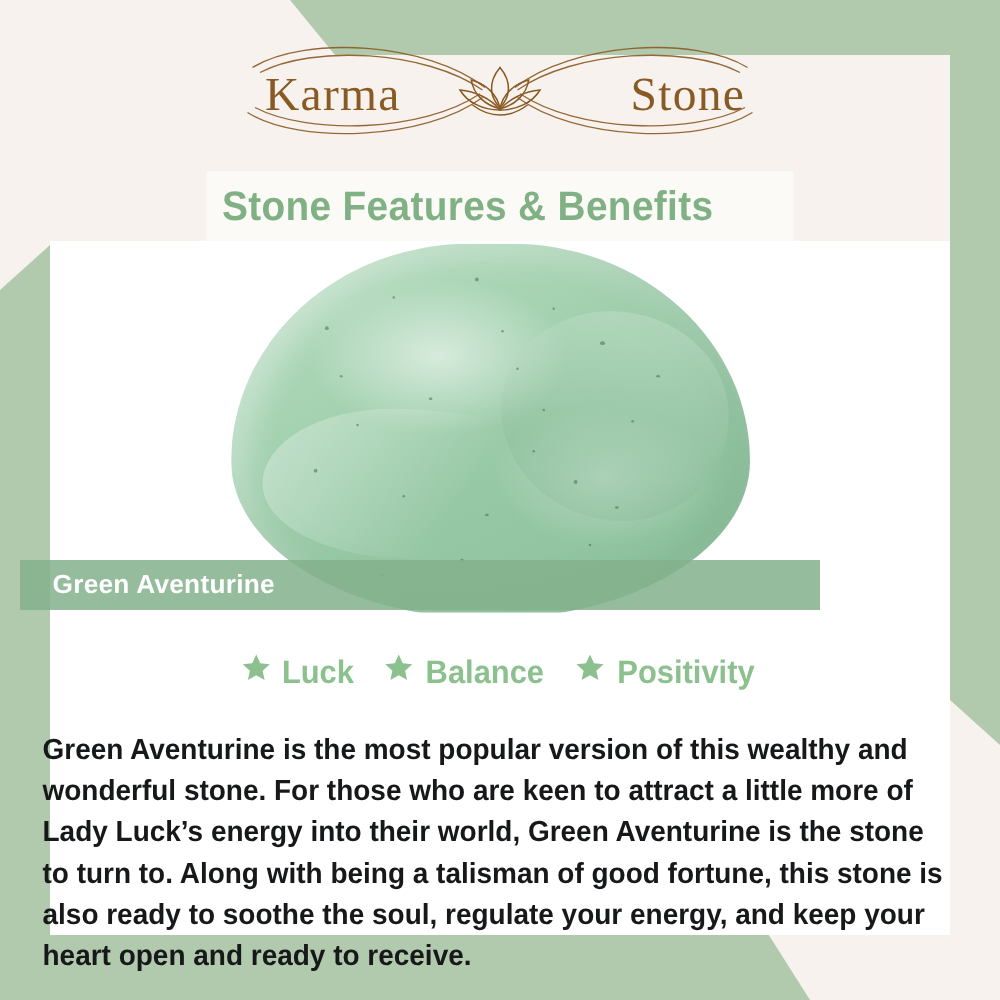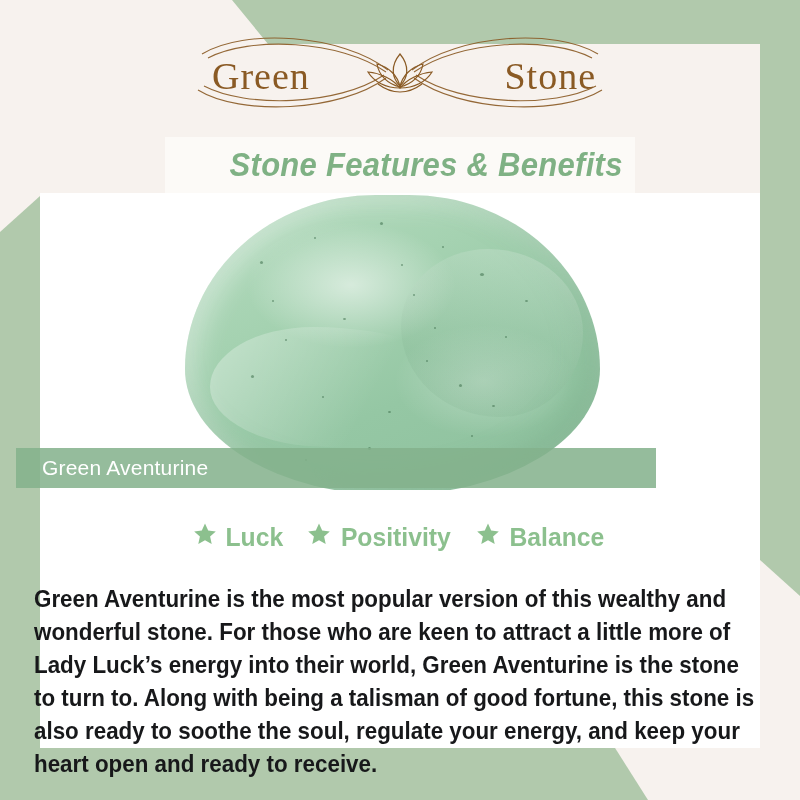--- a/index.html
+++ b/index.html
@@ -88,22 +88,21 @@
   .logo-word.right { right: 24px; }
 
   
   .title-banner {
     position: absolute;
     left: 165px; top: 137px;
     width: 470px; height: 56px;
     background: #fcfaf7;
     display: flex;
     align-items: center;
-    justify-content: flex-end;
-    font-style: italic;
+    justify-content: flex-start;
   }
   .title-text {
     font-family: "Liberation Sans Narrow", "Liberation Sans", sans-serif;
     font-weight: bold;
     font-size: 33px;
     color: #7fb184;
     letter-spacing: 0.3px;
     transform: scaleX(0.94);
     white-space: nowrap;
   }
@@ -164,21 +163,21 @@
     position: absolute;
     left: 16px; top: 448px;
     width: 640px; height: 40px;
     background: rgba(132,177,140,0.86);
     display: flex;
     align-items: center;
   }
   .name-text {
     color: #ffffff;
     font-size: 21px;
-    font-weight: normal;
+    font-weight: bold;
     letter-spacing: 0.2px;
     margin-left: 26px;
     font-family: "Liberation Sans", sans-serif;
   }
 
   
   .benefits {
     position: absolute;
     left: 40px; top: 516px;
     width: 720px; height: 42px;
@@ -243,21 +242,21 @@
         </g>
         <g fill="none" stroke="#8a5a24" stroke-width="1.2">
           <path d="M220 58 C 212 50, 210 38, 220 26 C 230 38, 228 50, 220 58 Z"></path>
           <path d="M220 59 C 208 56, 199 48, 197 36 C 209 39, 218 48, 220 59 Z"></path>
           <path d="M220 59 C 232 56, 241 48, 243 36 C 231 39, 222 48, 220 59 Z"></path>
           <path d="M220 60 C 206 60, 194 54, 188 44 C 200 45, 213 51, 220 60 Z"></path>
           <path d="M220 60 C 234 60, 246 54, 252 44 C 240 45, 227 51, 220 60 Z"></path>
           <path d="M198 56 C 206 62, 213 64, 220 64 C 227 64, 234 62, 242 56"></path>
         </g>
       </svg>
-      <span class="logo-word left">Green</span>
+      <span class="logo-word left">Karma</span>
       <span class="logo-word right">Stone</span>
     </div>
   </div>
 
   <div class="title-banner">
     <span class="title-text">Stone Features &amp; Benefits</span>
   </div>
 
   <div class="stone-area">
     <div class="stone"></div>
@@ -295,25 +294,25 @@
     <span class="benefit">
       <svg class="star" width="24" height="24" viewBox="0 0 24 24">
         <polygon points="12,1.5 15.2,8.6 22.8,9.4 17.1,14.5 18.7,22 12,18.2 5.3,22 6.9,14.5 1.2,9.4 8.8,8.6" fill="#8cc08e"></polygon>
       </svg>
       <span class="benefit-label">Luck</span>
     </span>
     <span class="benefit">
       <svg class="star" width="24" height="24" viewBox="0 0 24 24">
         <polygon points="12,1.5 15.2,8.6 22.8,9.4 17.1,14.5 18.7,22 12,18.2 5.3,22 6.9,14.5 1.2,9.4 8.8,8.6" fill="#8cc08e"></polygon>
       </svg>
-      <span class="benefit-label">Positivity</span>
+      <span class="benefit-label">Balance</span>
     </span>
     <span class="benefit">
       <svg class="star" width="24" height="24" viewBox="0 0 24 24">
         <polygon points="12,1.5 15.2,8.6 22.8,9.4 17.1,14.5 18.7,22 12,18.2 5.3,22 6.9,14.5 1.2,9.4 8.8,8.6" fill="#8cc08e"></polygon>
       </svg>
-      <span class="benefit-label">Balance</span>
+      <span class="benefit-label">Positivity</span>
     </span>
   </div>
 
   <p class="body-copy">Green Aventurine is the most popular version of this wealthy and wonderful stone. For those who are keen to attract a little more of Lady Luck’s energy into their world, Green Aventurine is the stone to turn to. Along with being a talisman of good fortune, this stone is also ready to soothe the soul, regulate your energy, and keep your heart open and ready to receive.</p>
 
 </div>
 
 </body></html>

